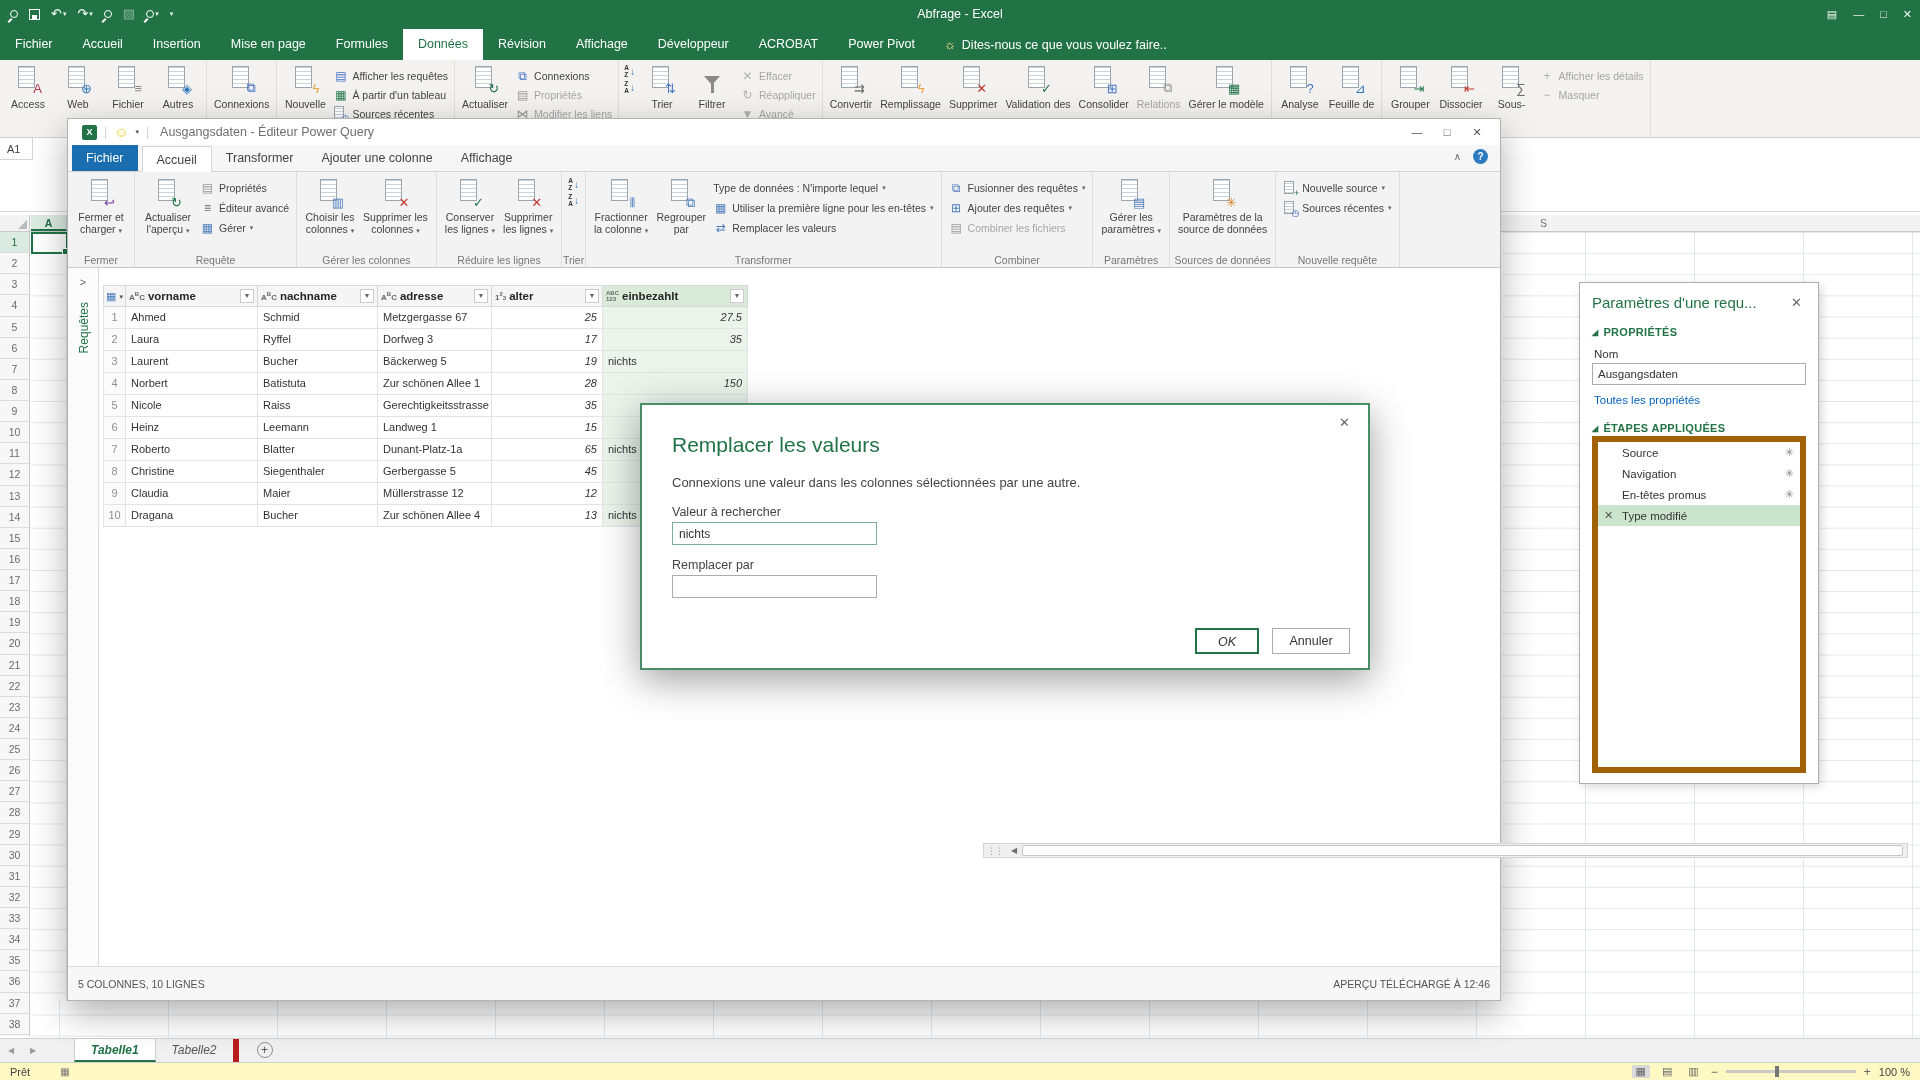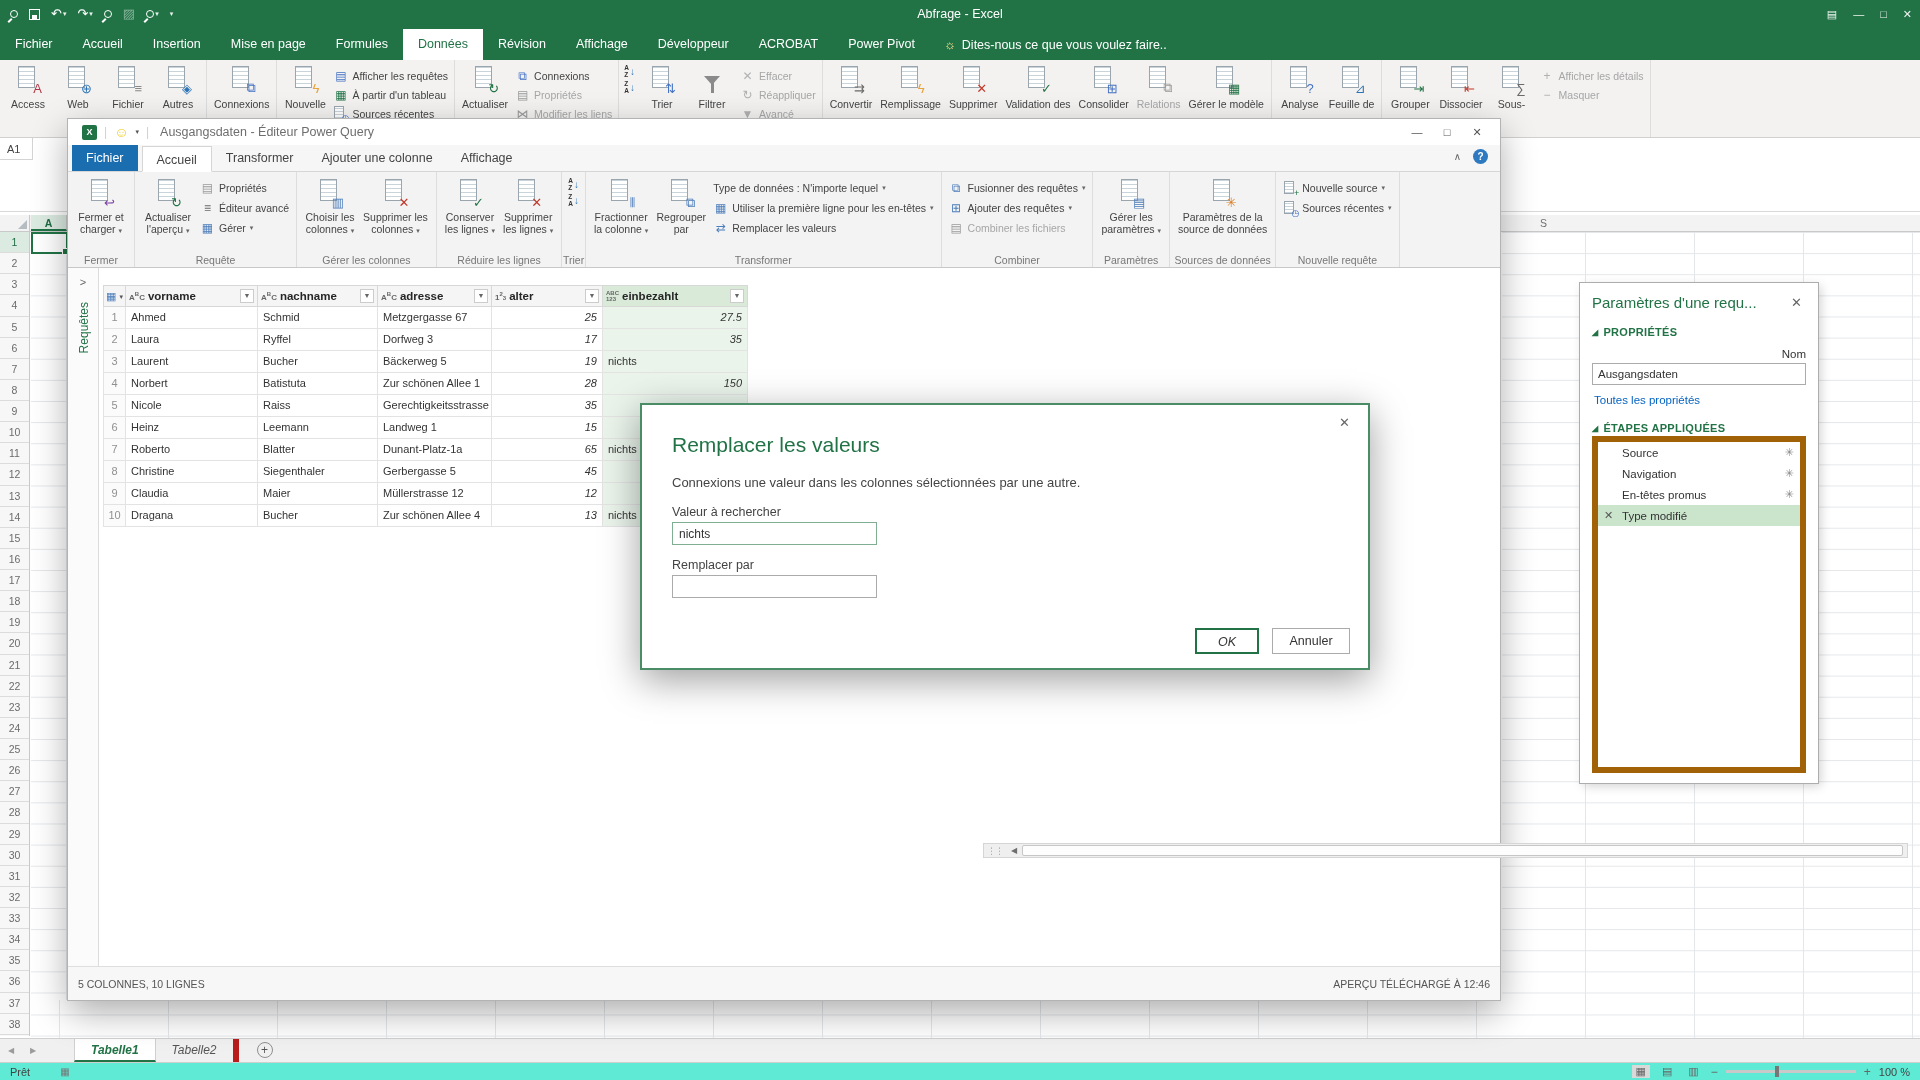--- a/index.html
+++ b/index.html
@@ -81,21 +81,21 @@
   #hscroll .arr { color:#6e6e6e; font-size:8px; width:16px; text-align:center; cursor:pointer; }
   #hscroll .thumb { flex:1; height:11px; margin:0 4px 0 0; background:#fdfdfd; border:1px solid #c6c6c6; border-radius:2px; cursor:grab; }
 
   
   #tabrow { left:0; top:1038px; width:1920px; height:24px; background:#f0f0f0; border-top:1px solid #d0d0d0; display:flex; align-items:stretch; z-index:2; }
   .tr-arr { width:22px; text-align:center; font-size:8px; color:#9b9b9b; line-height:23px; cursor:pointer; }
   #sheettabs { display:flex; margin-left:30px;font-style:italic; }
   .sh-tab { padding:0 16px; font-size:12px; color:#555; line-height:22px; border-right:6px solid #b91c1c; cursor:pointer; }
   .sh-tab.active { background:#fff; color:#217346; font-weight:bold; border:1px solid #d0d0d0; border-top:none; border-bottom:2px solid #217346; }
   #addsheet { width:16px; height:16px; border:1px solid #8f8f8f; border-radius:50%; color:#555; font-size:12px; line-height:14px; text-align:center; margin:3px 0 0 18px; cursor:pointer; }
-  #statusbar { left:0; top:1062px; width:1920px; height:18px; background:#5eead4; border-top:1px solid #cfcfcf; display:flex; align-items:center; font-size:11px; color:#444; z-index:2; }
+  #statusbar { left:0; top:1062px; width:1920px; height:18px; background:#fef9c3; border-top:1px solid #cfcfcf; display:flex; align-items:center; font-size:11px; color:#444; z-index:2; }
   #statusbar .ready { padding-left:10px; }
   #statusbar .macro { margin-left:30px; color:#777; font-size:10px; cursor:pointer; }
   #sb-right { margin-left:auto; display:flex; align-items:center; gap:8px; padding-right:10px; }
   .view-i { font-size:11px; color:#666; padding:0 4px; cursor:pointer; }
   .view-i.sel { background:#d9d9d9; }
   #zoomtrack { width:130px; height:3px; background:#c9c9c9; position:relative; cursor:pointer; }
   #zoomthumb { position:absolute; left:38%; top:-4px; width:4px; height:11px; background:#777; }
   .zctrl { color:#666; font-size:12px; cursor:pointer; }
 
   
@@ -153,21 +153,21 @@
   #pq-status .r { margin-left:auto; }
 
   
   #setpane { left:1580px; top:283px; width:238px; height:500px; background:#fff; z-index:30;
      box-shadow:0 0 0 1px #adadad, 3px 3px 10px rgba(0,0,0,.18); padding:10px 12px; display:flex; flex-direction:column; }
   #sp-head { display:flex; align-items:center; }
   #sp-title { font-size:15px; color:#217346; flex:1; white-space:nowrap; overflow:hidden; }
   #sp-close { color:#666; font-size:13px; cursor:pointer; padding:2px 4px; }
   .sp-h { font-size:11px; font-weight:bold; color:#217346; margin-top:14px; display:flex; align-items:center; gap:5px; letter-spacing:.3px; }
   .sp-h .tri { font-size:8px; color:#217346; }
-  #sp-nom { font-size:11.5px; color:#333; margin:10px 0 3px 2px;text-align:right; }
+  #sp-nom { font-size:11.5px; color:#333; margin:10px 0 3px 2px; }
   #sp-name-input { width:100%; height:22px; border:1px solid #ababab; font-size:11.5px; padding:0 5px; color:#333; font-family:"Liberation Sans",sans-serif; }
   #sp-link { font-size:11.5px; color:#0563c1; margin:9px 0 2px 2px; cursor:pointer; }
   #sp-steps { border:6px solid #a16207; margin-top:2px; flex:1; overflow:hidden; }
   .step { height:21px; display:flex; align-items:center; font-size:11.5px; color:#333; padding-left:24px; position:relative; cursor:pointer; }
   .step .del { position:absolute; left:6px; font-size:11px; color:#555; }
   .step .gear { margin-left:auto; margin-right:6px; color:#8a8a8a; font-size:11px; cursor:pointer; }
   .step.sel { background:#cbe5cd; padding-left:24px; }
 
   
   #dlg { left:640px; top:403px; width:730px; height:267px; background:#fff; border:2px solid #4a8c66; z-index:40;

